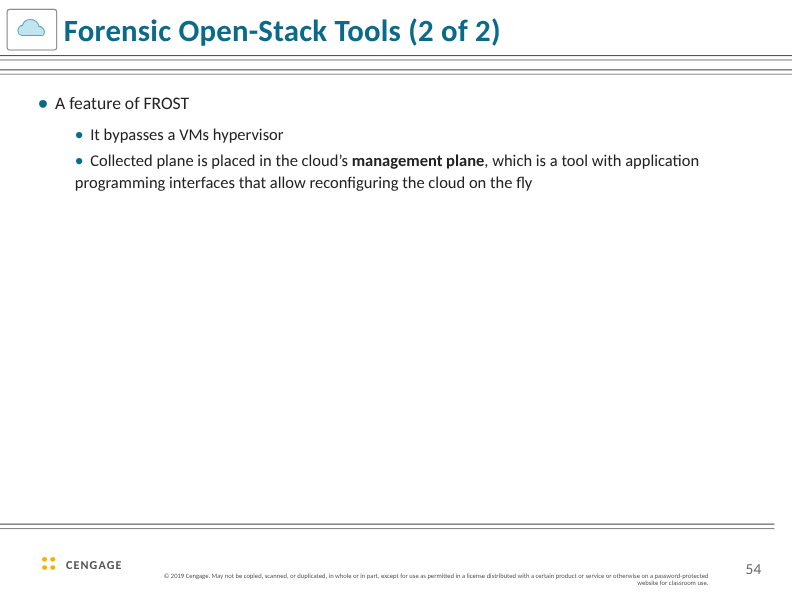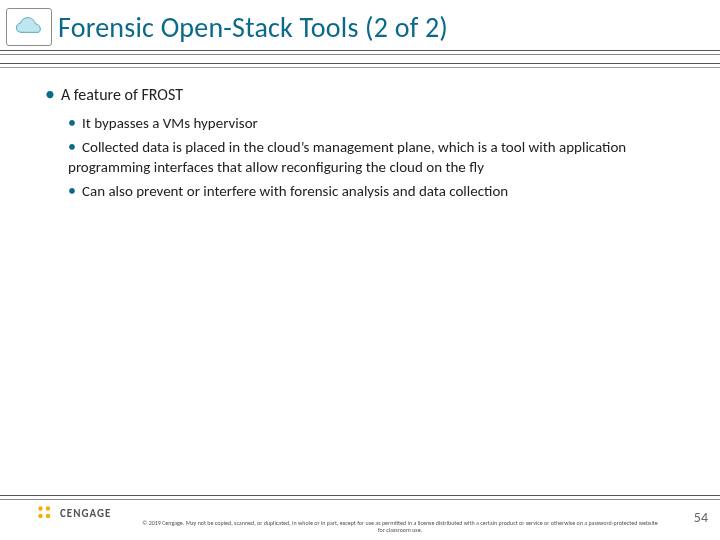--- a/index.html
+++ b/index.html
@@ -1,37 +1,37 @@
 <!DOCTYPE html>
 <html><head>
 <meta charset="utf-8">
 <style>
   html,body{margin:0;padding:0;width:720px;height:540px;font-family:Calibri,Arial,sans-serif;background:#fff;color:#222;overflow:hidden}
   .slide{position:relative;width:720px;height:540px}
   .header{position:relative;padding:10px 18px 4px 58px}
-  .title{font-size:28px;color:#0a6a8a;font-weight:400;letter-spacing:.2px}
+  .title{font-size:28px;color:#0a6a8a;font-weight:700;letter-spacing:.2px}
   .hr1{position:absolute;left:0;right:0;top:50px;height:0;border-top:1.5px solid #555}
   .hr2{position:absolute;left:0;right:0;top:54px;height:0;border-top:1px solid #888}
   .hr1b{position:absolute;left:0;right:0;top:63px;height:0;border-top:1.5px solid #555}
   .hr2b{position:absolute;left:0;right:0;top:67px;height:0;border-top:.7px solid #999}
   .icon-cloud{position:absolute;left:6px;top:8px;width:44px;height:36px;border:1.5px solid #8d8d8d;border-radius:3px;background:#fff;display:flex;align-items:center;justify-content:center}
   .icon-cloud svg{width:32px;height:22px}
   .body{padding:32px 28px 0 34px;font-size:16px;line-height:1.28}
-  .lvl1{margin:0 0 6px 11px}
+  .lvl1{margin:0 0 6px 0}
   .lvl1 .bullet{color:#0a6a8a;font-size:20px;margin-right:6px;position:relative;top:1px}
   .lvl2{margin:0 0 4px 34px;font-size:15px}
   .lvl2 .bullet{color:#0a6a8a;font-size:16px;margin-right:6px}
-  .bold{font-weight:400}
-  .footer{position:absolute;left:0;right:0;bottom:0;height:45px}
+  .bold{font-weight:700}
+  .footer{position:absolute;left:0;right:16px;bottom:0;height:64px}
   .fr1{position:absolute;left:0;right:0;top:0;border-top:1.5px solid #555}
   .fr2{position:absolute;left:0;right:0;top:4px;border-top:1px solid #888}
   .brand{position:absolute;left:36px;bottom:18px;display:flex;align-items:center;gap:6px}
   .brand svg{width:18px;height:18px}
   .brand-text{font-size:11px;letter-spacing:1px;color:#555;font-weight:600}
-  .copyright{position:absolute;left:140px;right:60px;bottom:6px;font-size:6px;color:#555;text-align:center;line-height:1.15}
+  .copyright{position:absolute;left:140px;right:60px;bottom:6px;font-size:6px;color:#555;text-align:right;line-height:1.15}
   .pagenum{position:absolute;right:12px;bottom:14px;font-size:14px;color:#666}
 </style>
 </head>
 <body>
 
 <div class="slide">
 
   <div class="header">
     <div class="icon-cloud">
       <svg viewBox="0 0 48 32">
@@ -46,24 +46,21 @@
   <div class="hr2b"></div>
 
   <div class="body">
     <div class="lvl1">
       <span class="bullet">•</span><span>A feature of FROST</span>
     </div>
     <div class="lvl2">
       <span class="bullet">•</span><span>It bypasses a VMs hypervisor</span>
     </div>
     <div class="lvl2">
-      <span class="bullet">•</span><span>Collected data is placed in the cloud’s </span><span class="bold">management plane</span><span>, which is a tool with application programming interfaces that allow reconfiguring the cloud on the fly</span>
-    </div>
-    <div class="lvl2">
-      <span class="bullet">•</span><span>Can also prevent or interfere with forensic analysis and data collection</span>
+      <span class="bullet">•</span><span>Collected plane is placed in the cloud’s </span><span class="bold">management plane</span><span>, which is a tool with application programming interfaces that allow reconfiguring the cloud on the fly</span>
     </div>
   </div>
 
   <div class="footer">
     <div class="fr1"></div>
     <div class="fr2"></div>
     <div class="brand">
       <svg viewBox="0 0 24 24">
           <circle cx="6" cy="6" r="3" fill="#f5b100"></circle>
           <circle cx="16" cy="6" r="3" fill="#f5b100"></circle>

